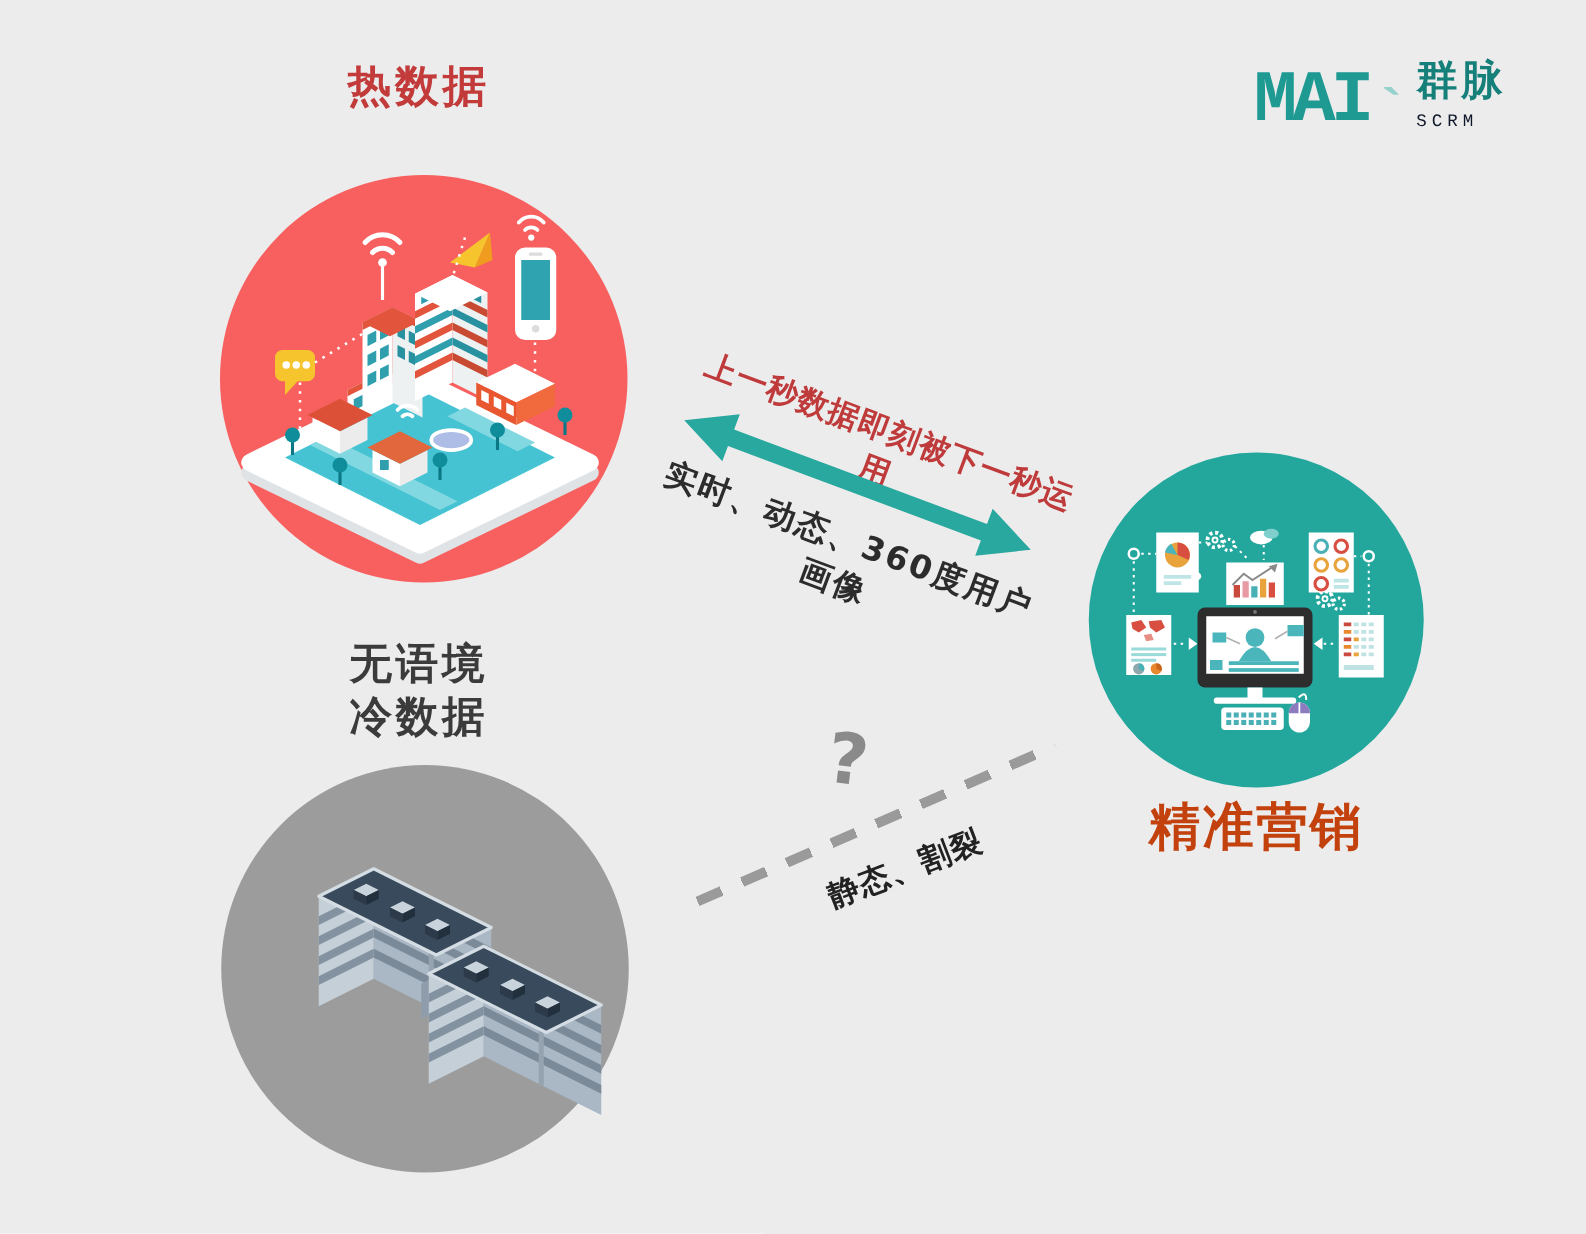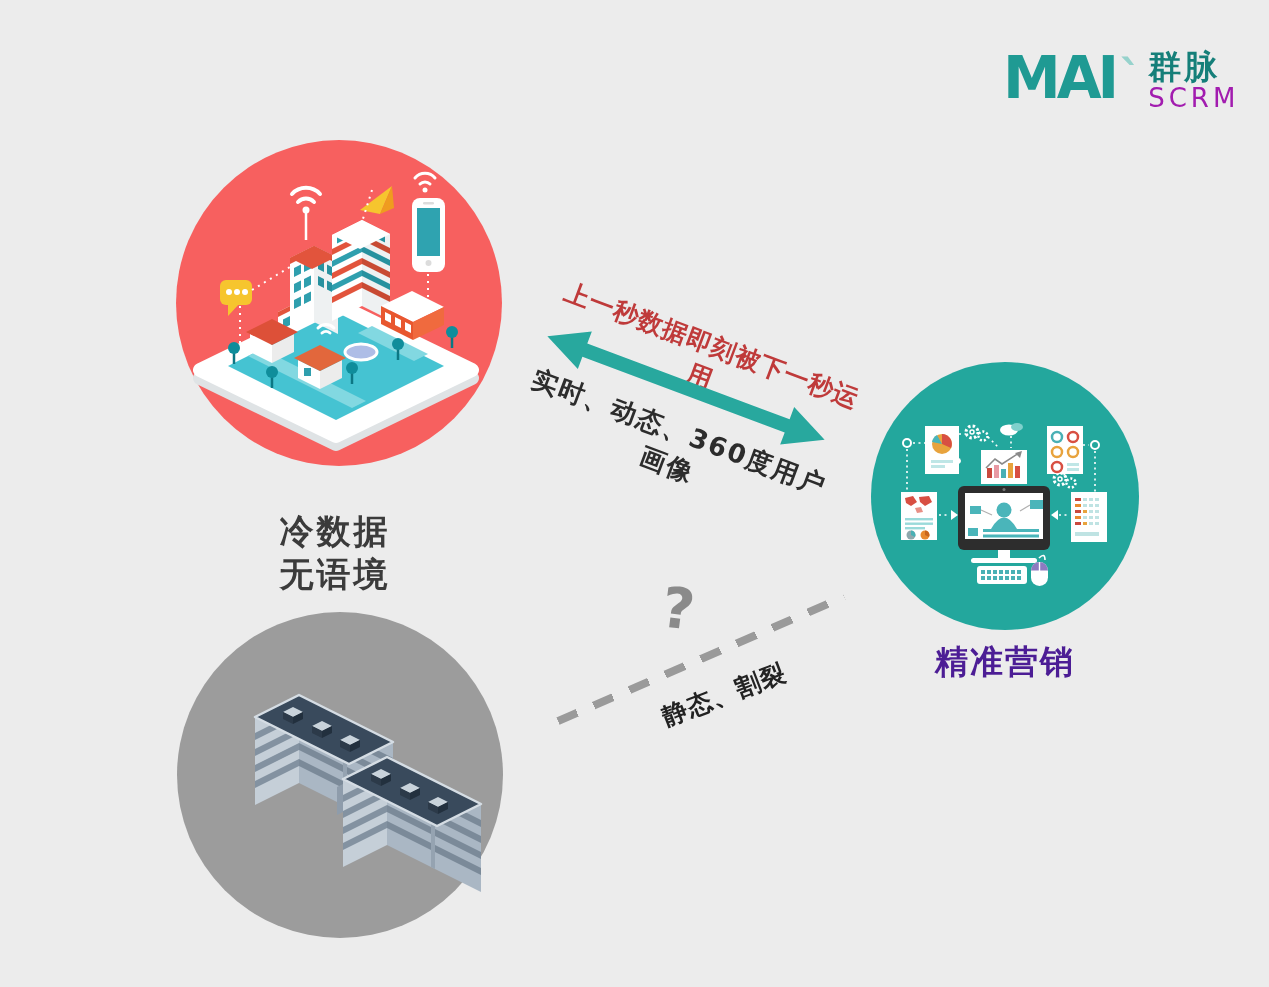--- a/index.html
+++ b/index.html
@@ -3,50 +3,51 @@
 <meta charset="utf-8">
 <style>
   html,body{margin:0;padding:0;}
   body{font-family:"DejaVu Sans","Liberation Sans",sans-serif;}
   .stage{position:relative;width:1269px;height:987px;background:#ececec;overflow:hidden;}
   .abs{position:absolute;}
   .circle{border-radius:50%;}
   .lblblock{text-align:center;font-weight:bold;line-height:44px;}
   .hot-title{font-size:35px;color:#c23a3a;letter-spacing:3px;}
   .sub-title{font-size:34px;color:#3b3b3b;letter-spacing:3px;}
-  .result-line{font-size:33px;color:#4c1d95;letter-spacing:2px;line-height:43px;}
+  .result-line{font-size:41px;color:#c2410c;letter-spacing:2px;line-height:43px;}
   .rot{transform-origin:center center;}
   .arrow-label-red{width:320px;text-align:center;font-size:25px;font-weight:bold;color:#bf3a3a;letter-spacing:1px;transform:rotate(20.5deg);}
   .arrow-label-dark{width:330px;text-align:center;font-size:26px;font-weight:bold;color:#2c2c2c;letter-spacing:2px;transform:rotate(20.5deg);}
   .dashline{width:312px;height:8px;background:repeating-linear-gradient(90deg,#9a9a9a 0 21px,rgba(0,0,0,0) 21px 39px);transform:rotate(-23.5deg);}
   .qmark{font-size:56px;font-weight:bold;color:#8a8a8a;transform:rotate(7deg);}
   .dash-label{width:180px;text-align:center;font-size:25px;font-weight:bold;color:#222;letter-spacing:1px;transform:rotate(-21deg);}
   
-  .logo{display:flex;align-items:center;}
+  .logo{display:flex;align-items:flex-end;font-family:Liberation Mono, monospace;}
   .logo-mai{font-size:58px;font-weight:800;color:#1f9a93;letter-spacing:-4px;line-height:56px;}
   .logo-accent{display:inline-block;font-size:46px;font-weight:800;color:#96d2cc;line-height:40px;margin:0 6px 0 4px;}
   .logo-cnblock{display:flex;flex-direction:column;margin-top:2px;}
   .logo-cn{font-size:33px;font-weight:bold;color:#157f79;letter-spacing:3px;line-height:38px;}
-  .logo-sub{font-size:26px;color:#a21caf;letter-spacing:4px;line-height:24px;}
+  .logo-sub{font-size:14px;color:#0f172a;letter-spacing:4px;line-height:24px;}
 </style>
 </head>
 <body>
 
 <div class="stage">
 
   <div class="abs logo" style="left:1003px;top:46px;">
     <span class="logo-mai">MAI</span>
     <span class="logo-accent">`</span>
     <span class="logo-cnblock">
       <span class="logo-cn">群脉</span>
       <span class="logo-sub">SCRM</span>
     </span>
   </div>
 
   <div class="abs lblblock" style="left:185px;top:48px;width:300px;">
+    <div class="hot-title">热数据</div>
   </div>
 
   <div class="abs circle" style="left:176px;top:140px;width:326px;height:326px;background:#f7605f;">
     <svg viewBox="0 0 326 326" width="326" height="326">
 
       <polygon points="24,238 160,172 296,238 160,304" fill="#dfe3e5" stroke="#dfe3e5" stroke-width="14" stroke-linejoin="round"></polygon>
       <polygon points="24,230 160,164 296,230 160,296" fill="#ffffff" stroke="#ffffff" stroke-width="14" stroke-linejoin="round"></polygon>
       <polygon points="52,226 160,172 268,226 160,280" fill="#45c3d2"></polygon>
 
       <polygon points="72,216 176,268 190,261 86,209" fill="#82d8e1"></polygon>
@@ -346,22 +347,22 @@
         <line x1="168.5" y1="200" x2="168.5" y2="209" stroke="#ffffff" stroke-width="1.4"></line>
       </g>
     </svg>
   </div>
 
   <div class="abs lblblock" style="left:855px;top:640px;width:300px;">
     <div class="result-line">精准营销</div>
   </div>
 
   <div class="abs lblblock" style="left:185px;top:510px;width:300px;line-height:43px;">
+    <div class="sub-title">无语境</div>
     <div class="sub-title">冷数据</div>
-    <div class="sub-title">无语境</div>
   </div>
 
   <div class="abs circle" style="left:177px;top:612px;width:326px;height:326px;background:#9c9c9c;">
     <svg viewBox="0 0 326 326" width="326" height="326">
 
       <g>
         <g transform="translate(78,105) skewY(-26.57)">
           <rect width="44" height="88" fill="#c5cfd8"></rect>
           <rect y="16" width="44" height="7" fill="#8392a1"></rect>
             <rect y="32" width="44" height="7" fill="#8392a1"></rect>

